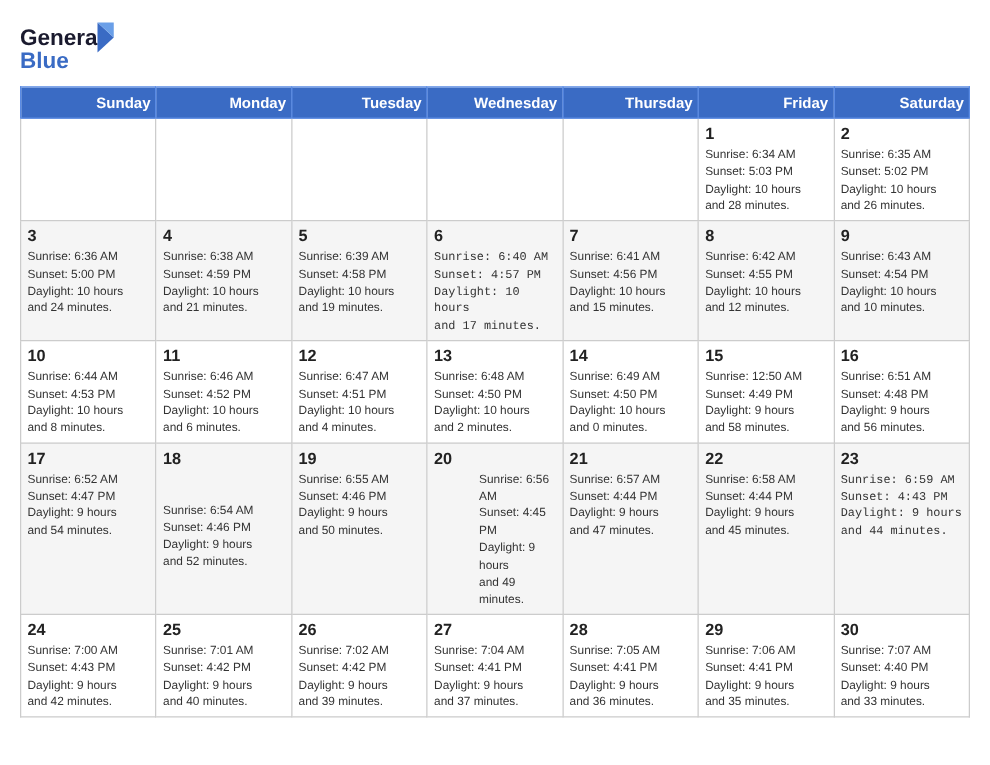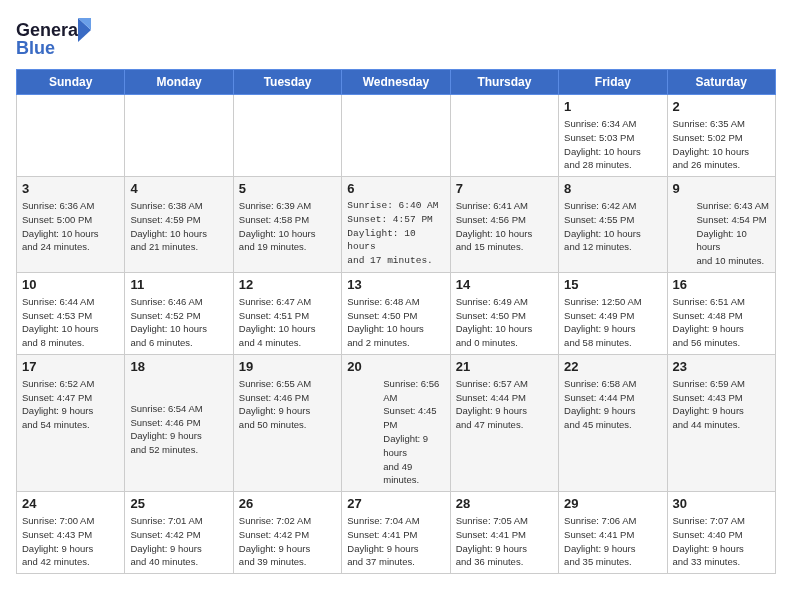--- a/index.html
+++ b/index.html
@@ -37,21 +37,21 @@
       width: 100%;
       border-collapse: collapse;
       table-layout: fixed;
     }
     thead tr th {
       background: #3a6bc4;
       color: #fff;
       font-size: 12px;
       font-weight: bold;
       padding: 5px 4px;
-      text-align: center;
+      text-align: right;
       border: 1px solid #5a8be4;
     }
     tbody tr td {
       border: 1px solid #ccc;
       vertical-align: top;
       padding: 4px 5px;
       font-size: 10px;
       color: #222;
       height: 80px;
       background: #fff;
@@ -163,21 +163,21 @@
         </td>
         <td>
           <div class="day-number">8</div>
           <div class="day-info" style="white-space: pre-line;">Sunrise: 6:42 AM
 Sunset: 4:55 PM
 Daylight: 10 hours
 and 12 minutes.</div>
         </td>
         <td>
           <div class="day-number">9</div>
-          <div class="day-info" style="white-space: pre-line; margin-left: 24px;">Sunrise: 6:43 AM
+          <div class="day-info" style="white-space: pre-line;">Sunrise: 6:43 AM
 Sunset: 4:54 PM
 Daylight: 10 hours
 and 10 minutes.</div>
         </td>
       </tr>
       <tr>
         <td>
           <div class="day-number">10</div>
           <div class="day-info" style="white-space: pre-line;">Sunrise: 6:44 AM
 Sunset: 4:53 PM
@@ -265,21 +265,21 @@
         </td>
         <td>
           <div class="day-number">22</div>
           <div class="day-info" style="white-space: pre-line;">Sunrise: 6:58 AM
 Sunset: 4:44 PM
 Daylight: 9 hours
 and 45 minutes.</div>
         </td>
         <td>
           <div class="day-number">23</div>
-          <div class="day-info" style="white-space: pre-line;">Sunrise: 6:59 AM
+          <div class="day-info" style="white-space: pre-line; font-family: Liberation Mono, monospace;">Sunrise: 6:59 AM
 Sunset: 4:43 PM
 Daylight: 9 hours
 and 44 minutes.</div>
         </td>
       </tr>
       <tr>
         <td>
           <div class="day-number">24</div>
           <div class="day-info" style="white-space: pre-line;">Sunrise: 7:00 AM
 Sunset: 4:43 PM

